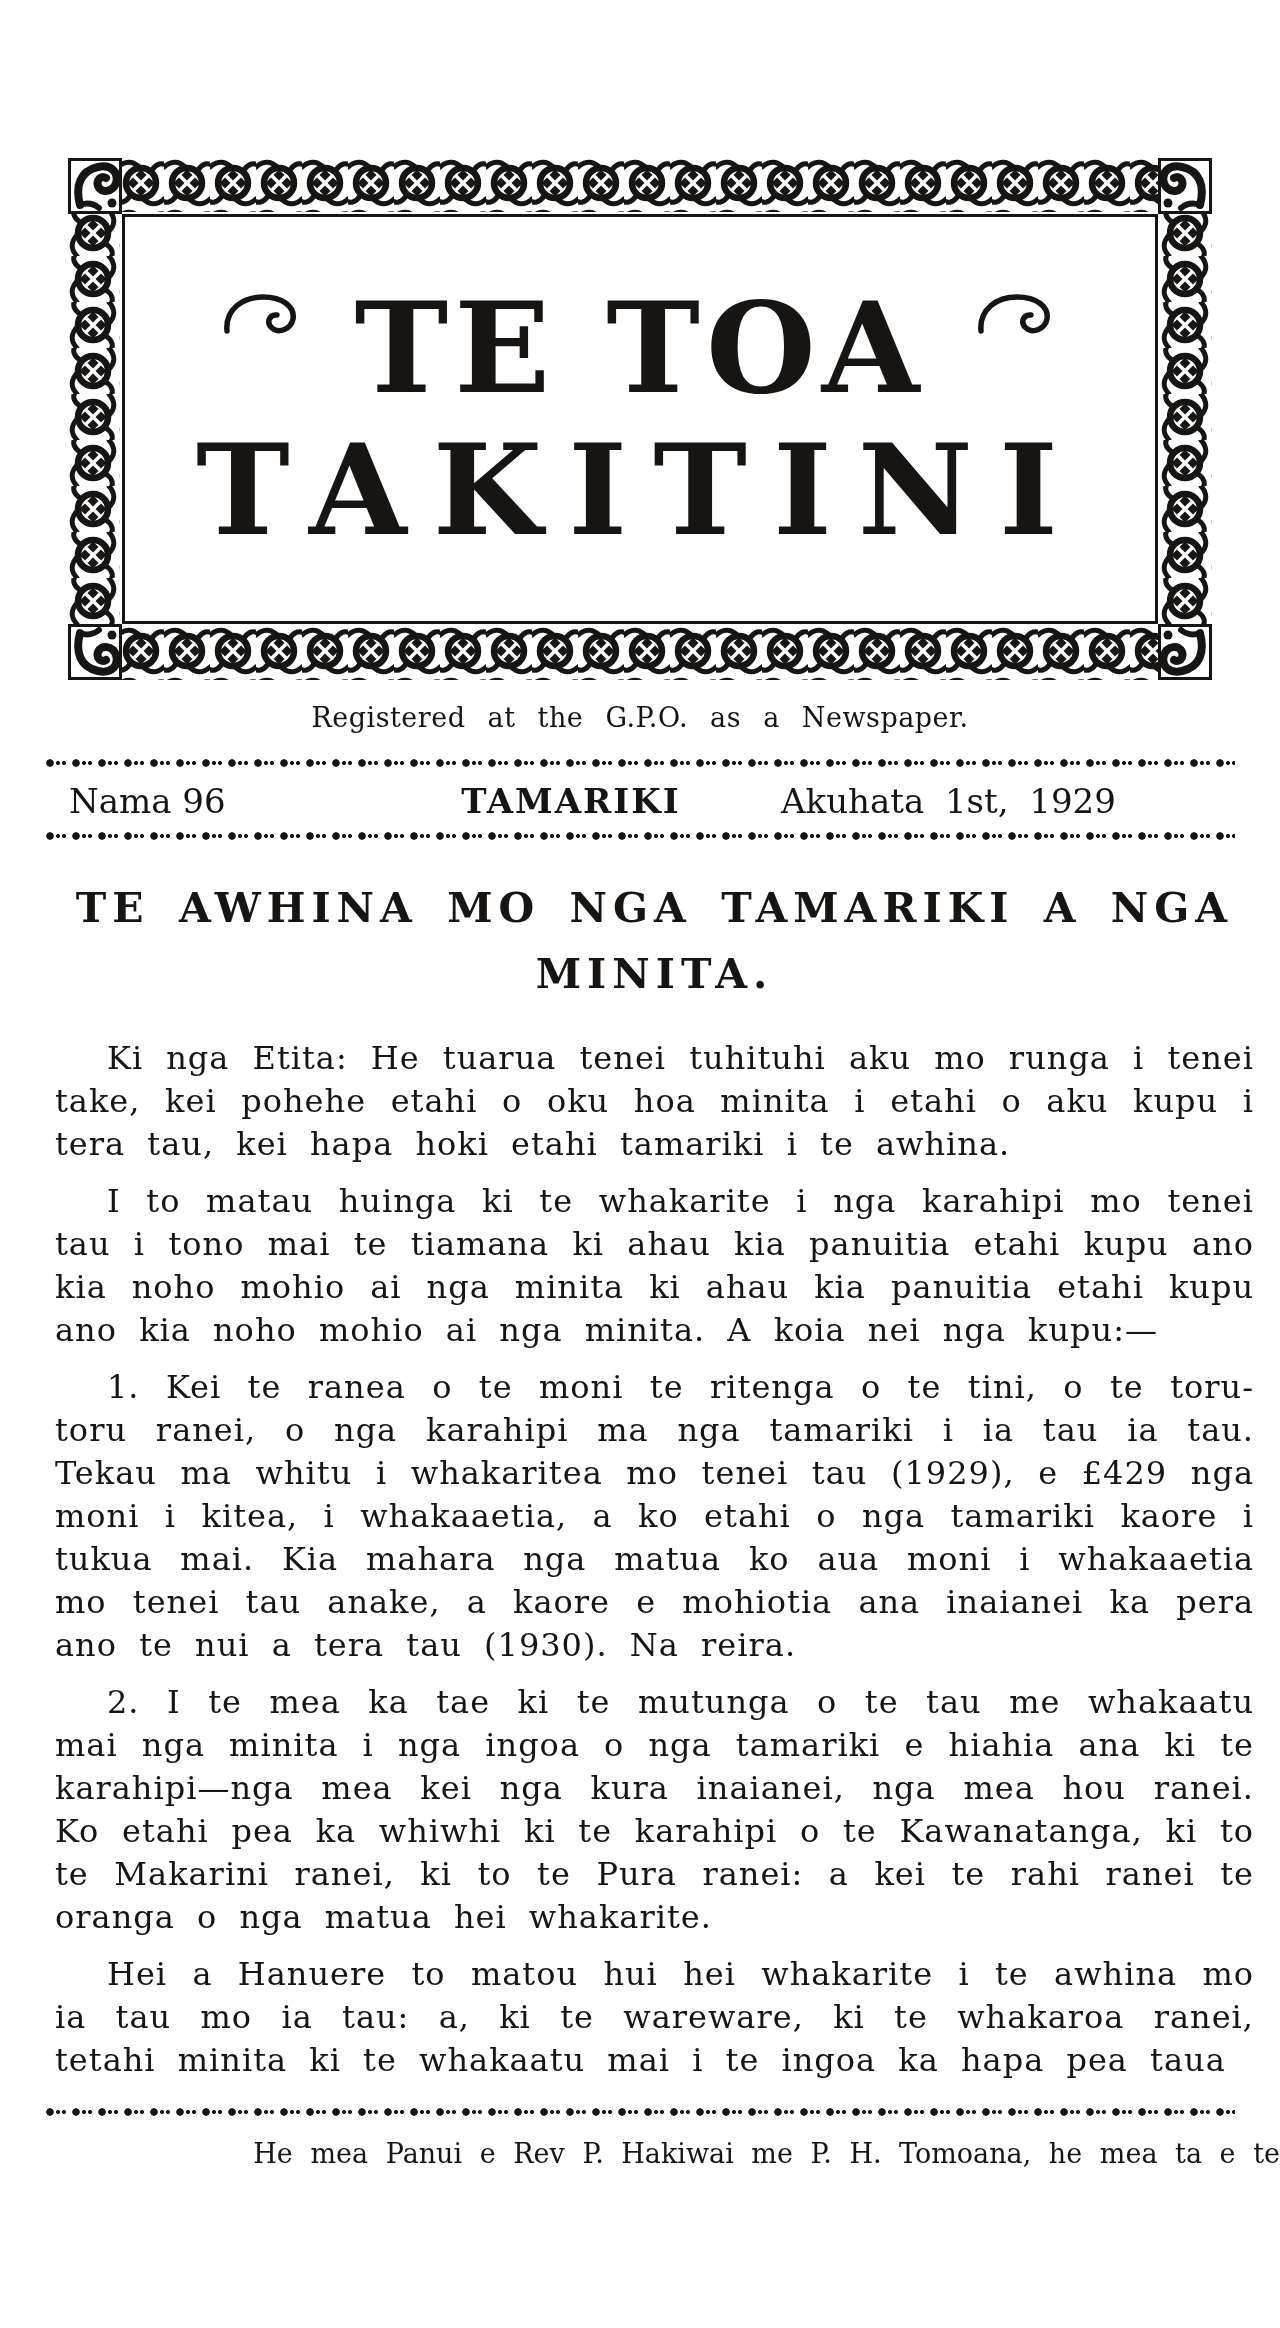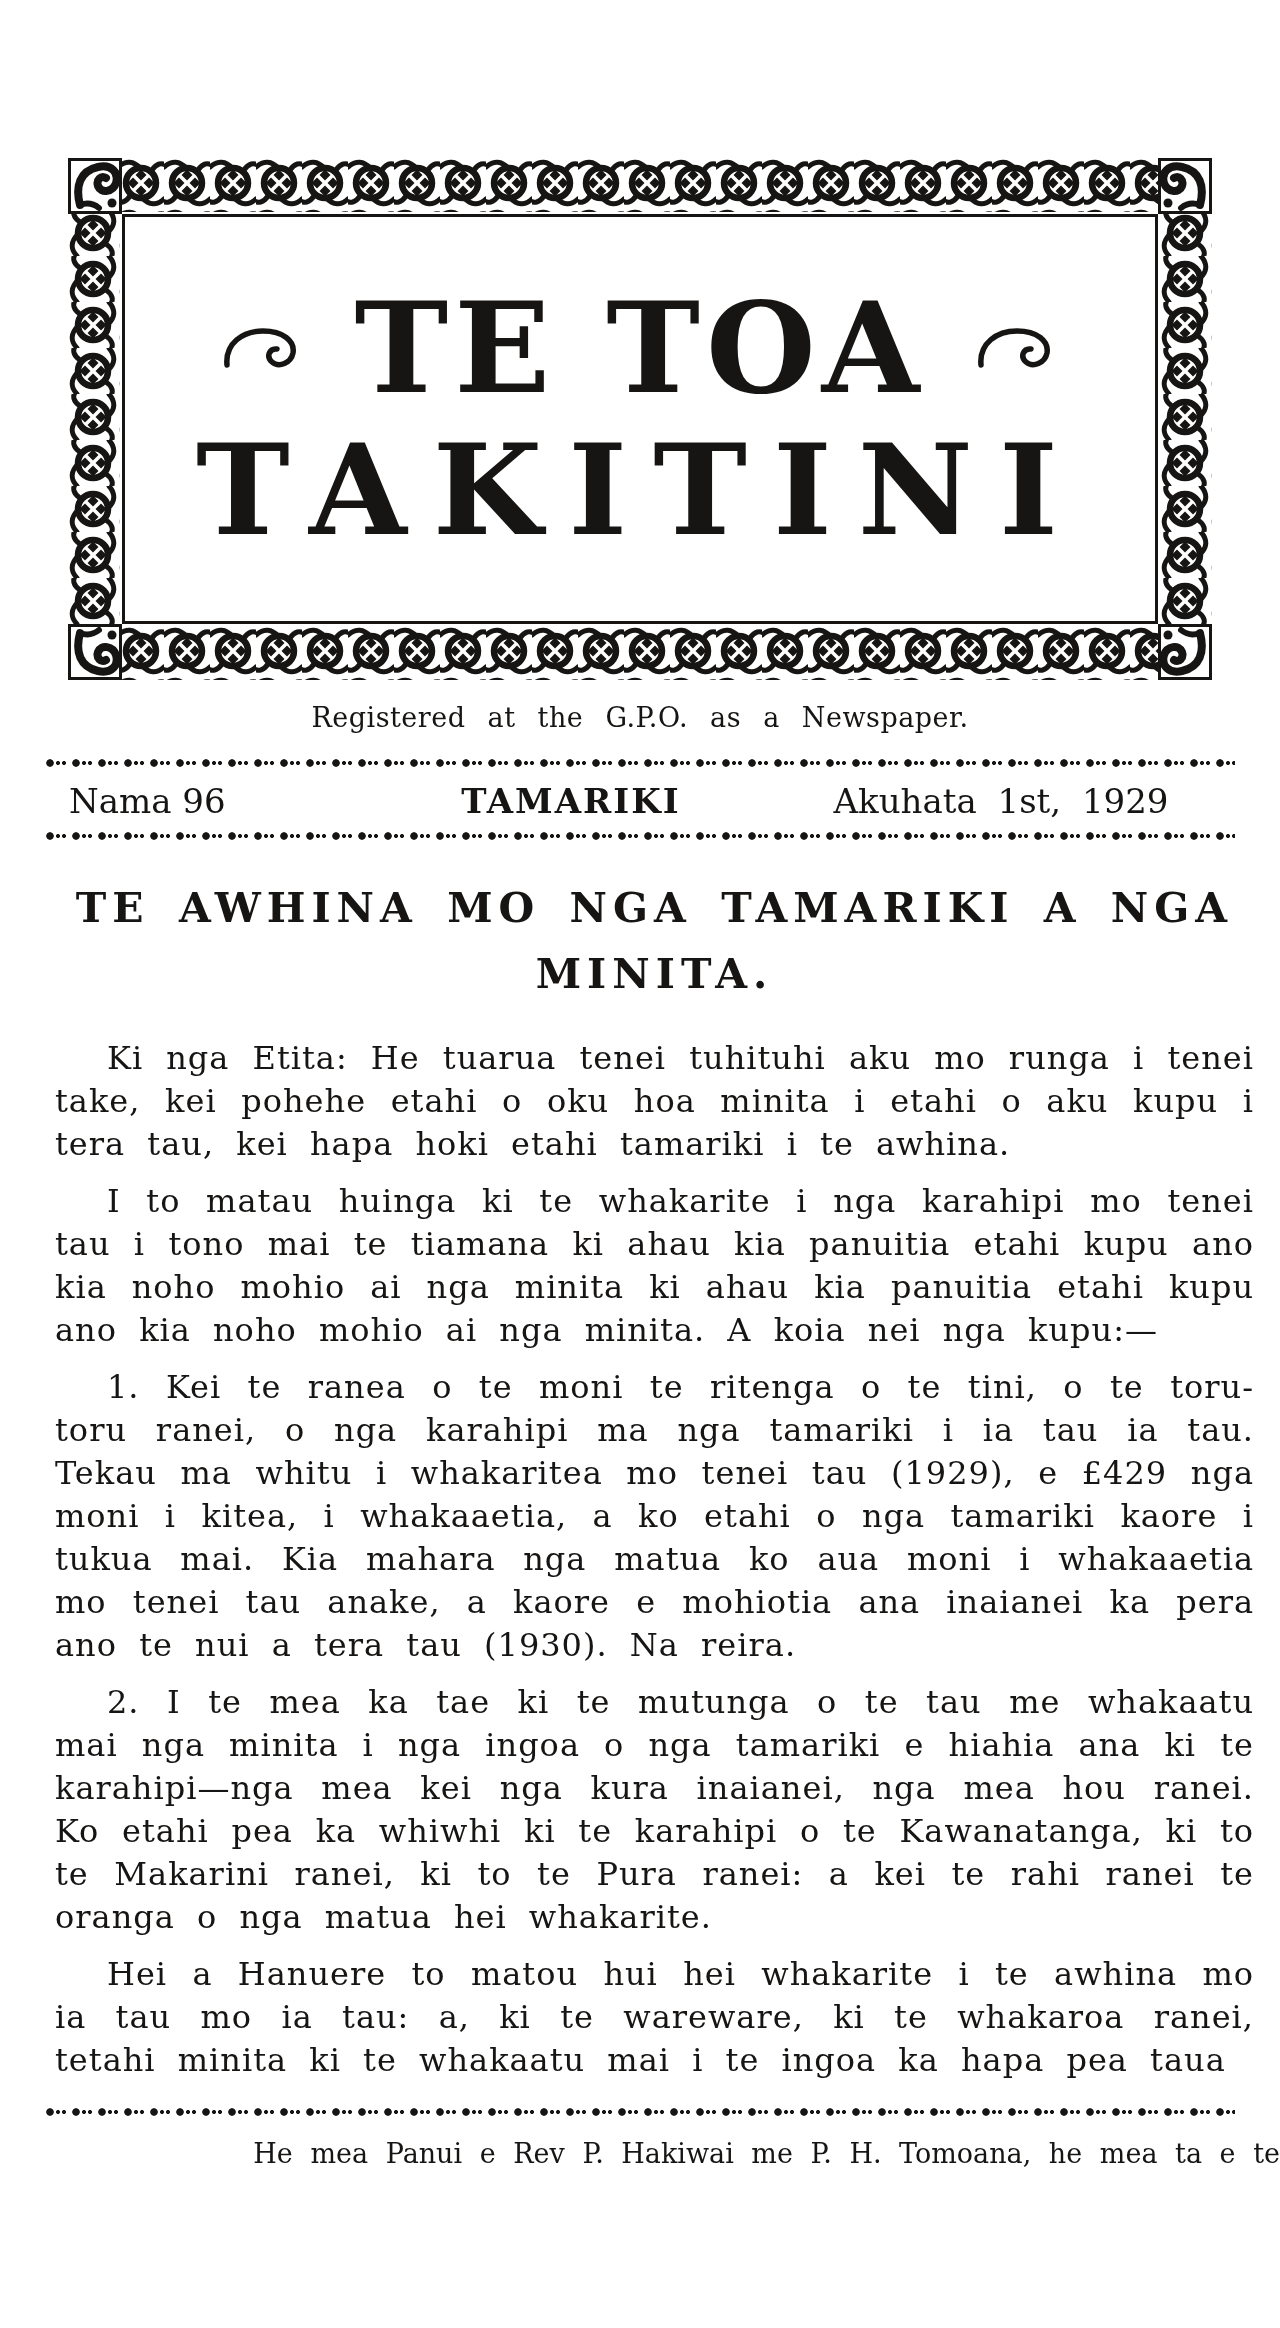--- a/index.html
+++ b/index.html
@@ -21,21 +21,21 @@
   .corner svg { display:block; width:100%; height:100%; }
   .corner-tl { top:0; left:0; }
   .corner-tr { top:0; right:0; transform:scaleX(-1); }
   .corner-bl { bottom:0; left:0; transform:scaleY(-1); }
   .corner-br { bottom:0; right:0; transform:scale(-1,-1); }
   .frame-inner {
     position:absolute; top:56px; bottom:56px; left:54px; right:54px;
     border:3px solid #171513;
     display:flex; flex-direction:column; align-items:center; justify-content:center;
   }
-  .title-row { display:flex; align-items:center; gap:50px; }
+  .title-row { display:flex; align-items:flex-start; gap:50px; }
   .koru { width:84px; height:58px; }
   .koru svg { display:block; width:100%; height:100%; }
   .masthead-title-1 {
     font-weight:bold; font-size:126px; line-height:1; letter-spacing:6px; white-space:nowrap;
   }
   .masthead-title-2 {
     font-weight:bold; font-size:126px; line-height:1; letter-spacing:26px;
     margin-top:16px; white-space:nowrap;
   }
 
@@ -54,21 +54,21 @@
   }
   .rule-1 { margin-top:24px; }
   .rule-2 { margin-top:9px; }
   .rule-3 { margin-top:24px; }
   .issue-row {
     display:grid; grid-template-columns:300px 420px 1fr;
     align-items:baseline; margin:12px 45px 0 61px; font-size:34px;
   }
   .issue-number { padding-left:8px; }
   .issue-place  { text-align:center; font-weight:bold; letter-spacing:2px; }
-  .issue-date   { text-align:center; padding-right:14px; word-spacing:10px; }
+  .issue-date   { text-align:left; padding-right:14px; word-spacing:10px; }
 
   
   .article { margin:42px 26px 0 55px; }
   .article-heading { text-align:center; font-weight:bold; line-height:1.2; }
   .article-heading .h-line1 { font-size:41px; letter-spacing:6px; word-spacing:9px; }
   .article-heading .h-line2 { font-size:41px; letter-spacing:6px; margin-top:17px; }
   .body-text { margin-top:38px; }
   .body-text p {
     margin:0 0 14px 0;
     font-size:32px; line-height:43px;

